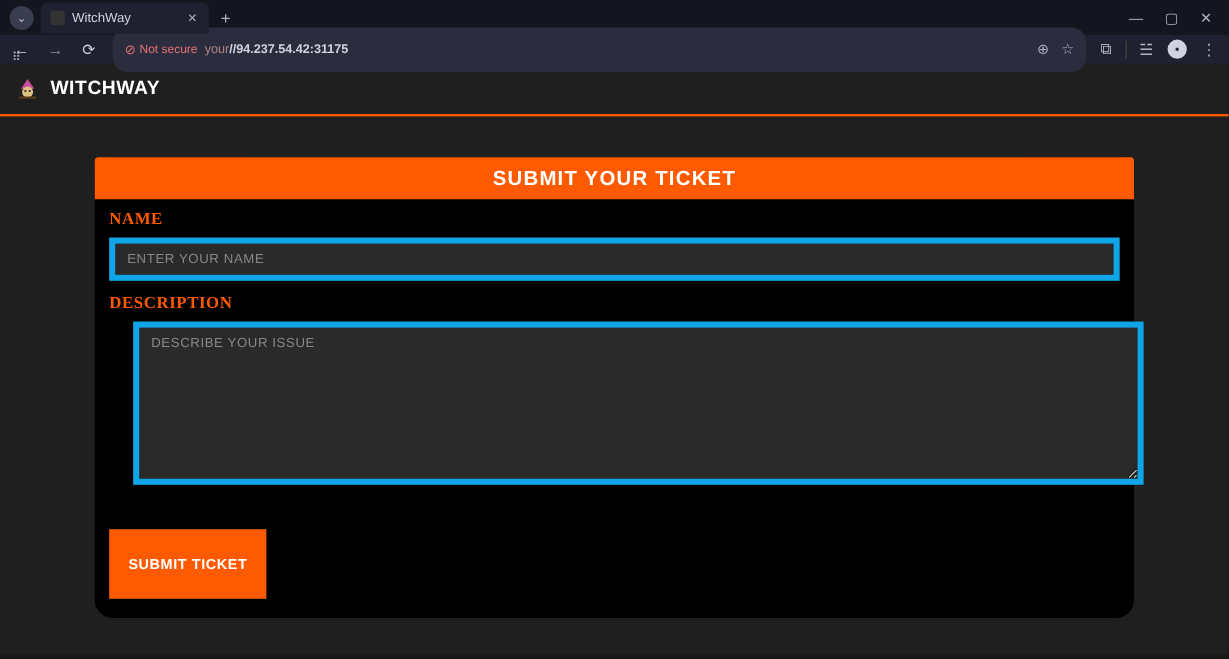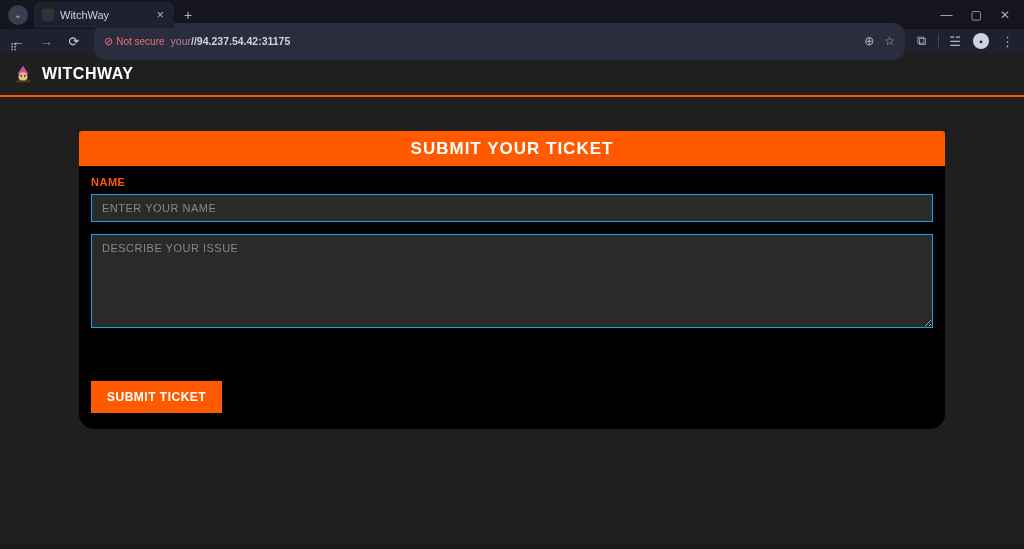--- a/index.html
+++ b/index.html
@@ -239,67 +239,68 @@
     .form-body {
       padding: 10px 12px;
     }
 
     .form-group {
       margin-bottom: 12px;
     }
 
     .form-label {
       color: #ff5a00;
-      font-family: Liberation Sans, sans-serif;
-      font-size: 11px;
+      font-family: Liberation Serif, serif;
+      font-size: 14px;
       letter-spacing: 0.5px;
       text-transform: uppercase;
       font-weight: bold;
       display: block;
       margin-bottom: 6px;
     }
 
     .text-input, .textarea-input {
       width: 100%;
       background: #2a2a2a;
-      border: 1px solid #0ea5e9;
+      border: 5px solid #0ea5e9;
       color: #d0d0d0;
       padding: 7px 10px;
       font-family: Impact, 'Arial Black', sans-serif;
       font-size: 11px;
       letter-spacing: 0.5px;
       text-transform: uppercase;
       outline: none;
     }
 
     .text-input::placeholder,
     .textarea-input::placeholder {
       color: #888;
       text-transform: uppercase;
     }
 
     .textarea-input {
-      height: 94px;
+      height: 136px;
       resize: vertical;
       margin-bottom: 6px;
+      margin-left: 20px;
     }
 
     .submit-btn {
       background: #ff5a00;
       color: #fff;
       border: none;
-      padding: 9px 16px;
+      padding: 22px 16px;
       font-family: Impact, 'Arial Black', sans-serif;
       font-size: 12px;
       letter-spacing: 0.5px;
       text-transform: uppercase;
       font-weight: bold;
       cursor: pointer;
       margin-left: 12px;
-      margin-top: 21px;
+      margin-top: 4px;
     }
 
     
     .app-grid {
       position: absolute;
       left: 10px;
       top: 42px;
       color: #b0b3c5;
       font-size: 10px;
       letter-spacing: 1px;
@@ -367,18 +368,19 @@
   </div>
 
   <div class="main-container">
     <div class="form-title-bar">Submit Your Ticket</div>
     <div class="form-body">
       <div class="form-group">
         <label class="form-label">Name</label>
         <input type="text" class="text-input" placeholder="Enter your name" style="">
       </div>
       <div class="form-group">
+        <label class="form-label">Description</label>
         <textarea class="textarea-input" placeholder="Describe your issue" style=""></textarea>
       </div>
     </div>
     <button class="submit-btn">Submit Ticket</button>
   </div>
 </div>
 
 </body></html>

